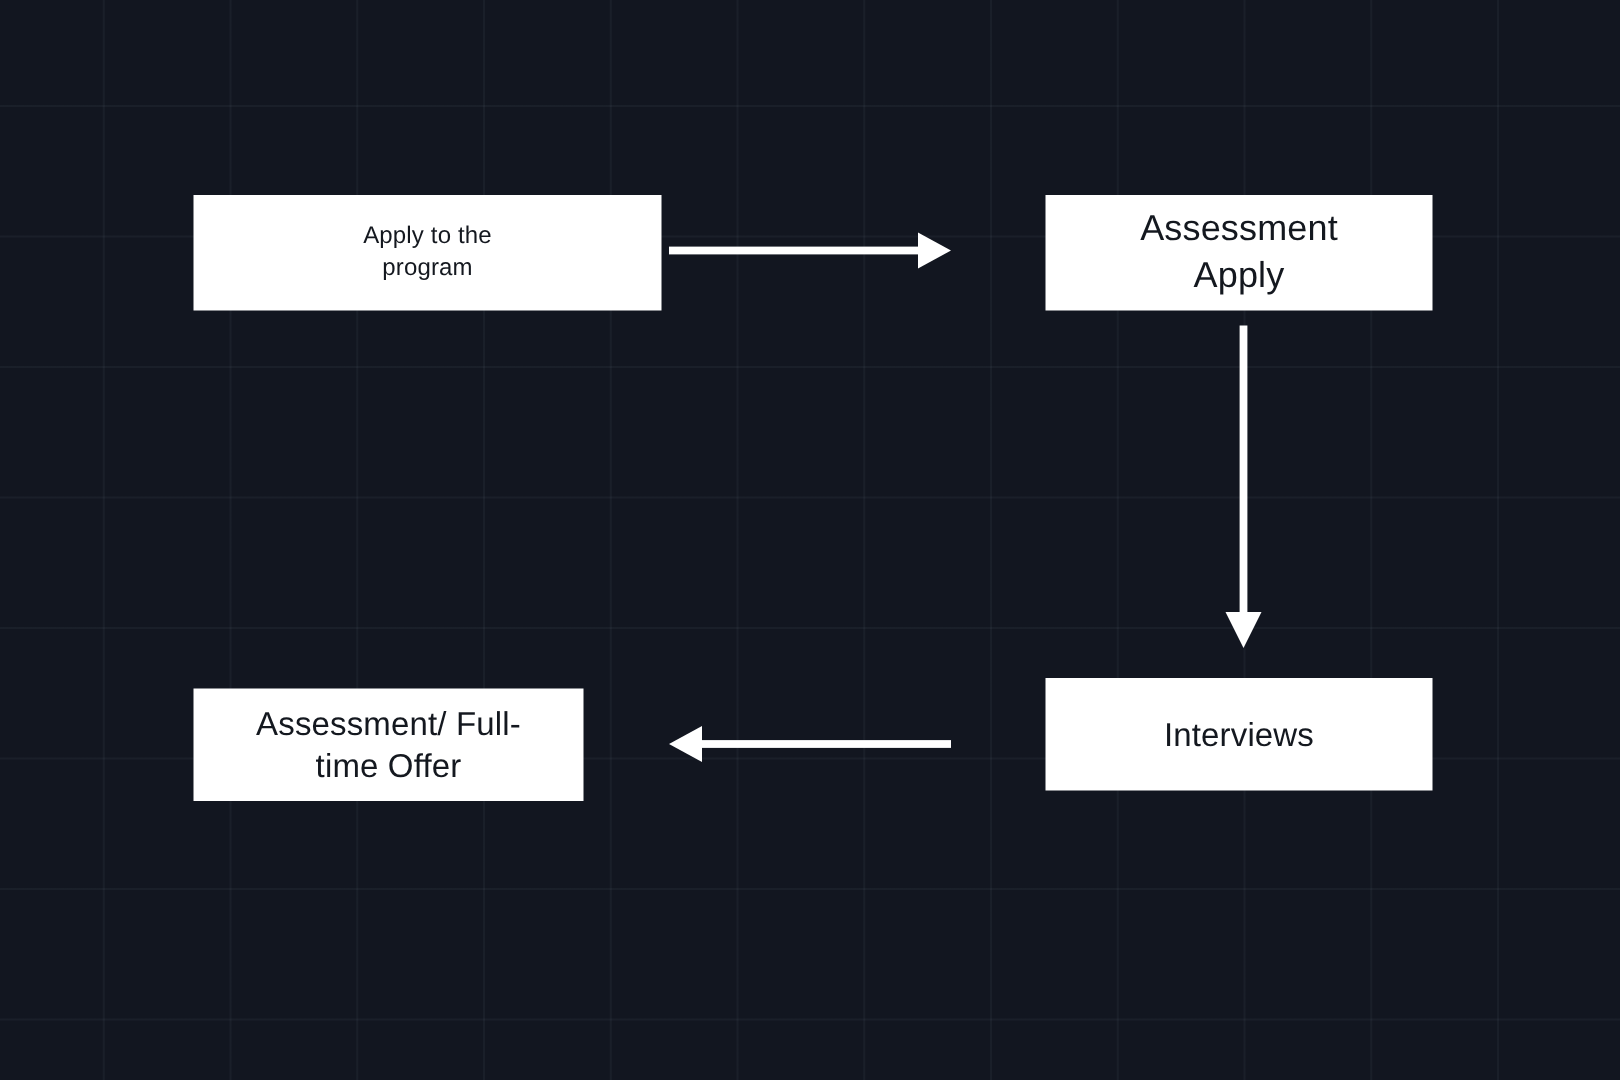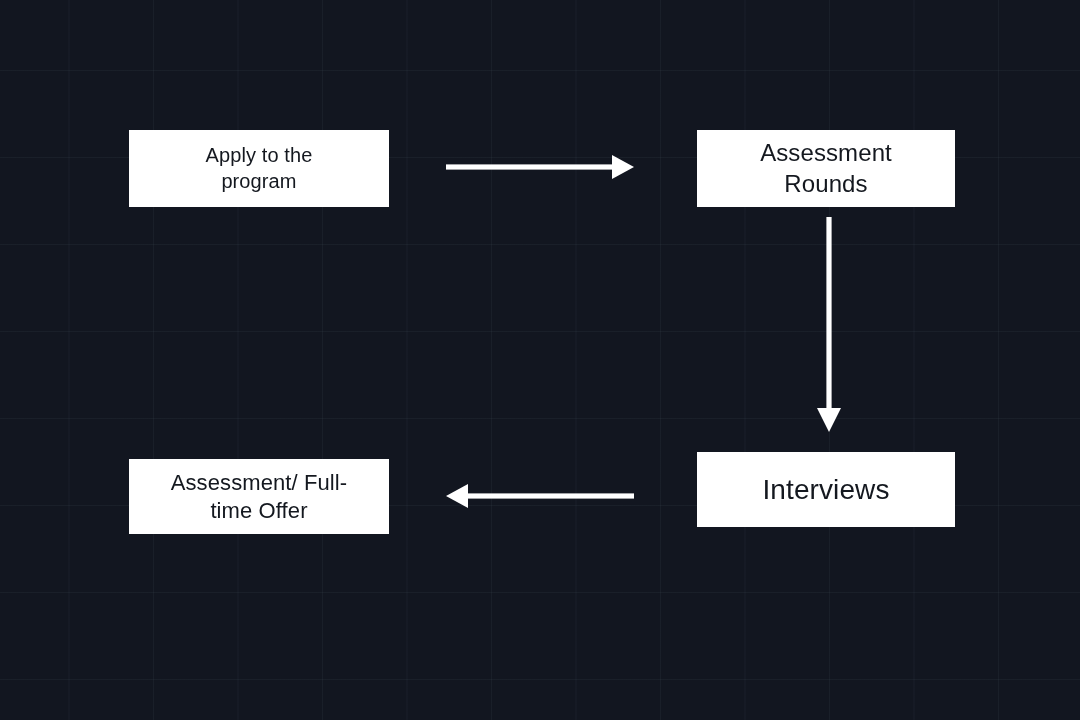--- a/index.html
+++ b/index.html
@@ -40,44 +40,44 @@
   }
   .node-label {
     display: block;
     padding: 0 12px;
     white-space: pre-line;
   }
 
   #node-apply {
     left: 129px;
     top: 130px;
-    width: 260px;
+    width: 312px;
     height: 77px;
-    font-size: 20px;
+    font-size: 16px;
   }
   #node-assessment {
     left: 697px;
     top: 130px;
     width: 258px;
     height: 77px;
     font-size: 24px;
   }
   #node-offer {
     left: 129px;
     top: 459px;
     width: 260px;
     height: 75px;
     font-size: 22px;
   }
   #node-interviews {
     left: 697px;
     top: 452px;
     width: 258px;
     height: 75px;
-    font-size: 28px;
+    font-size: 22px;
   }
 
   
   .connector {
     position: absolute;
   }
   #arrow-apply-to-assessment {
     left: 440px;
     top: 147px;
     width: 200px;
@@ -101,21 +101,21 @@
 
 <div id="canvas">
 
   <div class="node" id="node-apply">
     <span class="node-label">Apply to the
 program</span>
   </div>
 
   <div class="node" id="node-assessment">
     <span class="node-label">Assessment
-Rounds</span>
+Apply</span>
   </div>
 
   <div class="node" id="node-interviews">
     <span class="node-label">Interviews</span>
   </div>
 
   <div class="node" id="node-offer">
     <span class="node-label">Assessment/ Full-
 time Offer</span>
   </div>

